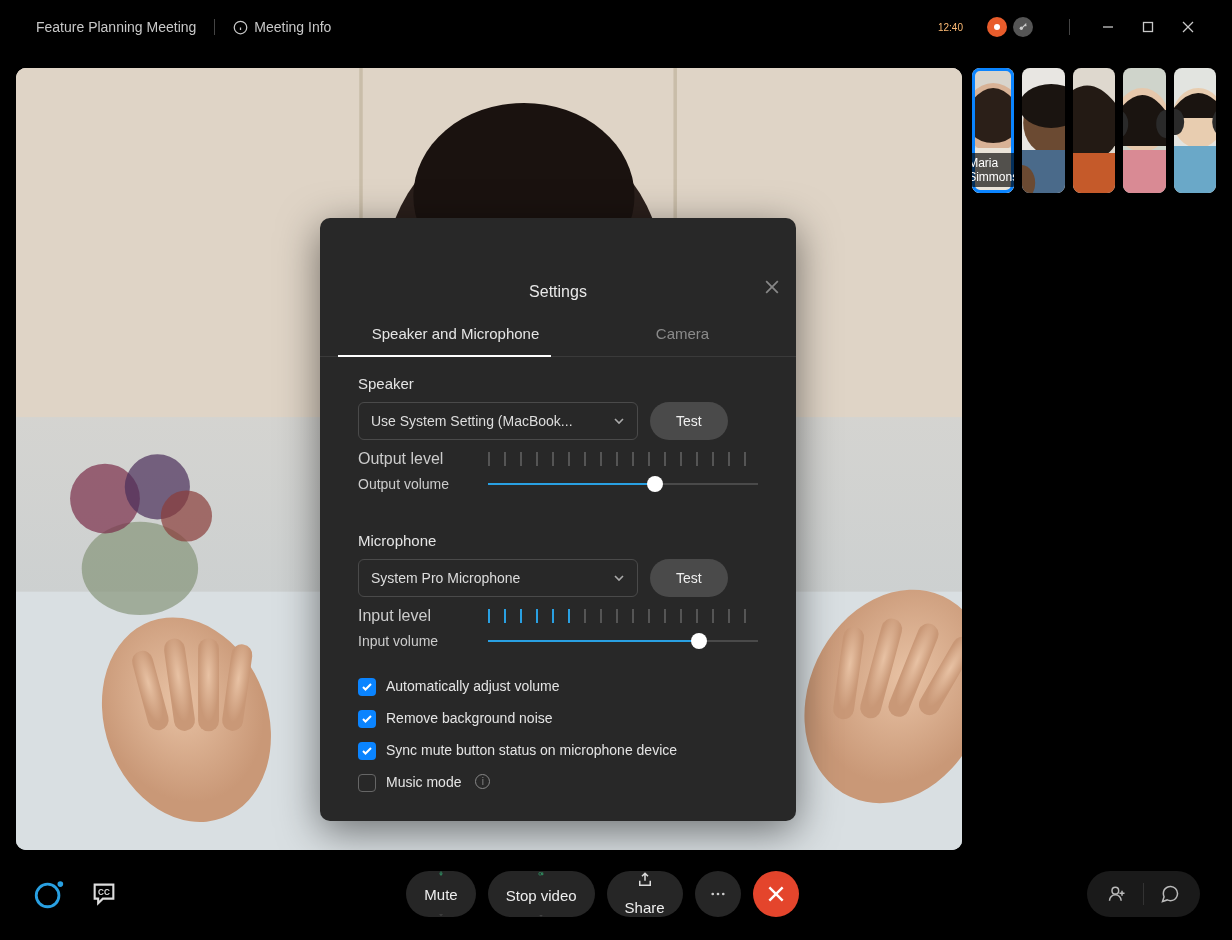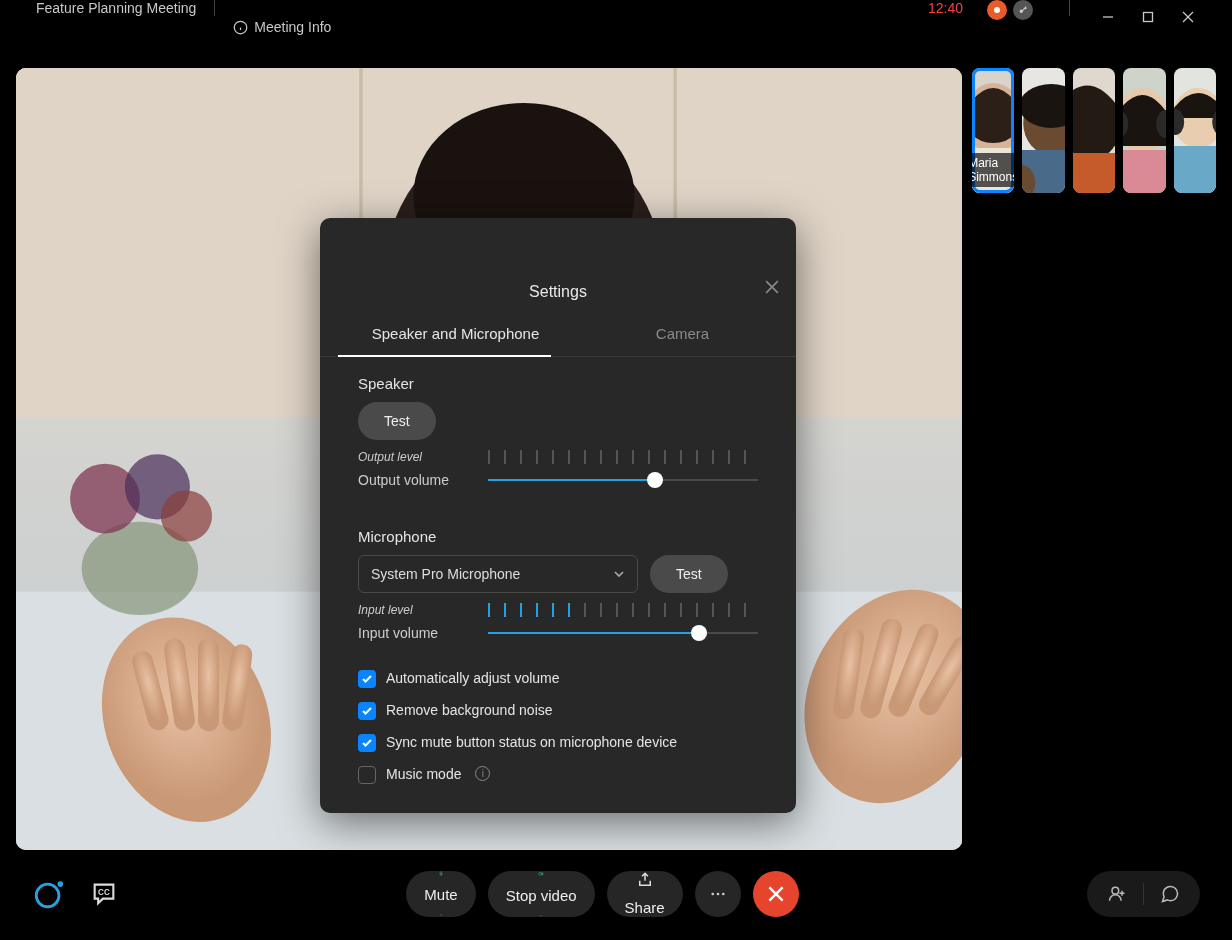--- a/index.html
+++ b/index.html
@@ -6,29 +6,29 @@
   body {
     width: 1232px; height: 940px;
     background: #000;
     font-family: -apple-system, BlinkMacSystemFont, "Segoe UI", sans-serif;
     color: #fff;
     overflow: hidden;
     position: relative;
   }
   
   .topbar {
-    display: flex; 
+    display: flex; align-items: center;
     height: 54px; padding: 0 24px 0 36px;
     font-size: 14px;
   }
   .topbar .title { color: #c8c8c8; }
   .topbar .divider { width:1px; height:16px; background:#444; margin:0 18px; }
   .meeting-info { display:flex; align-items:center; gap:6px; color:#c8c8c8; cursor:pointer; }
   .spacer { flex:1; }
-  .topbar .clock { color:#ef4444; margin-right:24px; font-size:14px; }
+  .topbar .clock { color:#fdba74; margin-right:24px; font-size:10px; }
   .rec-dot { width:20px;height:20px;border-radius:50%;background:#e85c2b;display:flex;align-items:center;justify-content:center;margin-right:6px; }
   .rec-dot::after{content:"";width:6px;height:6px;border-radius:50%;background:#fff;}
   .lock-dot{width:20px;height:20px;border-radius:50%;background:#555;display:flex;align-items:center;justify-content:center;margin-right:18px;}
   .winbtn{width:40px;height:34px;display:flex;align-items:center;justify-content:center;color:#c8c8c8;cursor:pointer;}
   .winbtn svg{width:12px;height:12px;}
 
   
   .main {
     display:flex; gap:10px;
     padding: 14px 16px 0 16px;
@@ -69,21 +69,21 @@
   .tab.active::after{content:"";position:absolute;left:18px;right:18px;bottom:-1px;height:2px;background:#fff;}
   .section{padding:18px 38px 4px;}
   .section-title{font-size:15px;color:#e4e4e4;margin-bottom:10px;}
   .row{display:flex;align-items:center;gap:12px;margin-bottom:10px;}
   .select{flex:0 0 280px;height:38px;border:1px solid #4a4a4a;border-radius:6px;
     display:flex;align-items:center;padding:0 12px;justify-content:space-between;
     color:#ddd;font-size:14px;cursor:pointer;overflow:hidden;}
   .select span.sel-text{white-space:nowrap;overflow:hidden;text-overflow:ellipsis;max-width:240px;}
   .testbtn{height:38px;padding:0 26px;border-radius:19px;background:#4a4a4a;color:#eee;
     display:flex;align-items:center;justify-content:center;font-size:14px;cursor:pointer;}
-  .level-row{display:flex;align-items:center;font-size:12px;color:#ccc;margin-bottom:8px;font-style:italic;}
+  .level-row{display:flex;align-items:center;font-size:16px;color:#ccc;margin-bottom:8px;}
   .level-label{width:130px;}
   .level-ticks{flex:1;display:flex;gap:14px;}
   .tick{width:2px;height:14px;background:#555;}
   .tick.on{background:#29a0e2;}
   .slider-row{display:flex;align-items:center;font-size:14px;color:#ccc;margin-bottom:18px;}
   .slider-label{width:130px;}
   .slider{flex:1;position:relative;height:16px;}
   .track{position:absolute;top:7px;left:0;right:0;height:2px;background:#4a4a4a;}
   .track-fill{position:absolute;top:7px;left:0;height:2px;background:#29a0e2;}
   .thumb-handle{position:absolute;top:0;width:16px;height:16px;border-radius:50%;background:#fff;transform:translateX(-50%);}
@@ -262,20 +262,26 @@
     </div>
   </div>
   <div class="tabs">
     <div class="tab active">Speaker and Microphone</div>
     <div class="tab">Camera</div>
   </div>
 
   <div class="section">
     <div class="section-title">Speaker</div>
     <div class="row">
+      <div class="select">
+        <span class="sel-text">Use System Setting (MacBook...</span>
+        <svg width="12" height="12" viewBox="0 0 12 12">
+            <path d="M2 4 l4 4 4-4" fill="none" stroke="#aaa" stroke-width="1.6"></path>
+          </svg>
+      </div>
       <div class="testbtn">Test</div>
     </div>
     <div class="level-row">
       <div class="level-label">Output level</div>
       <div class="level-ticks" id="out-ticks">
           <div class="tick"></div>
           <div class="tick"></div>
           <div class="tick"></div>
           <div class="tick"></div>
           <div class="tick"></div>

